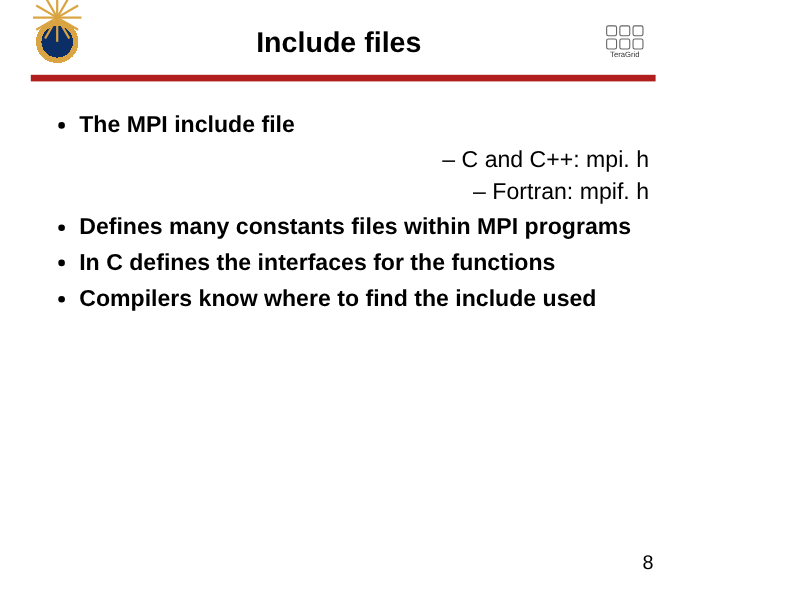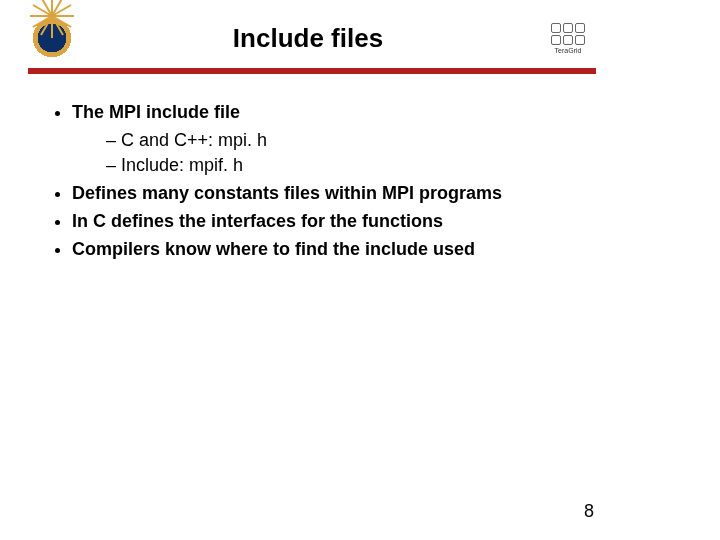--- a/index.html
+++ b/index.html
@@ -41,37 +41,38 @@
   }
   .logo-right { width: 56px; }
   .hr-band {
     margin-top: 4px;
     height: 6px;
     background: #b01e1e;
     width: 100%;
   }
   .body {
     padding: 26px 6px 0 6px;
-    font-size: 18px;
+    font-size: 21px;
     line-height: 1.35;
   }
   ul.top {
     list-style: disc;
     margin: 0;
     padding-left: 38px;
   }
   ul.top > li {
     font-weight: bold;
     margin-bottom: 4px;
   }
   ul.sub {
     list-style: none;
     margin: 4px 0 0 0;
     padding-left: 34px;
     font-weight: normal;
+    text-align: right;
   }
   ul.sub > li::before {
     content: "–  ";
   }
   .block2 {
     margin-top: 44px;
   }
   .page-number {
     position: absolute;
     right: 30px;
@@ -155,21 +156,21 @@
 
   <div class="hr-band"></div>
 
   <div class="body">
 
     <ul class="top">
       <li>
         <span>The MPI include file</span>
         <ul class="sub">
           <li>C and C++: mpi. h</li>
-          <li>Include:  mpif. h</li>
+          <li>Fortran:  mpif. h</li>
         </ul>
       </li>
     </ul>
 
     <ul class="top block2">
       <li>Defines many constants files within MPI programs</li>
       <li>In C defines the interfaces for the functions</li>
       <li>Compilers know where to find the include used</li>
     </ul>
 

